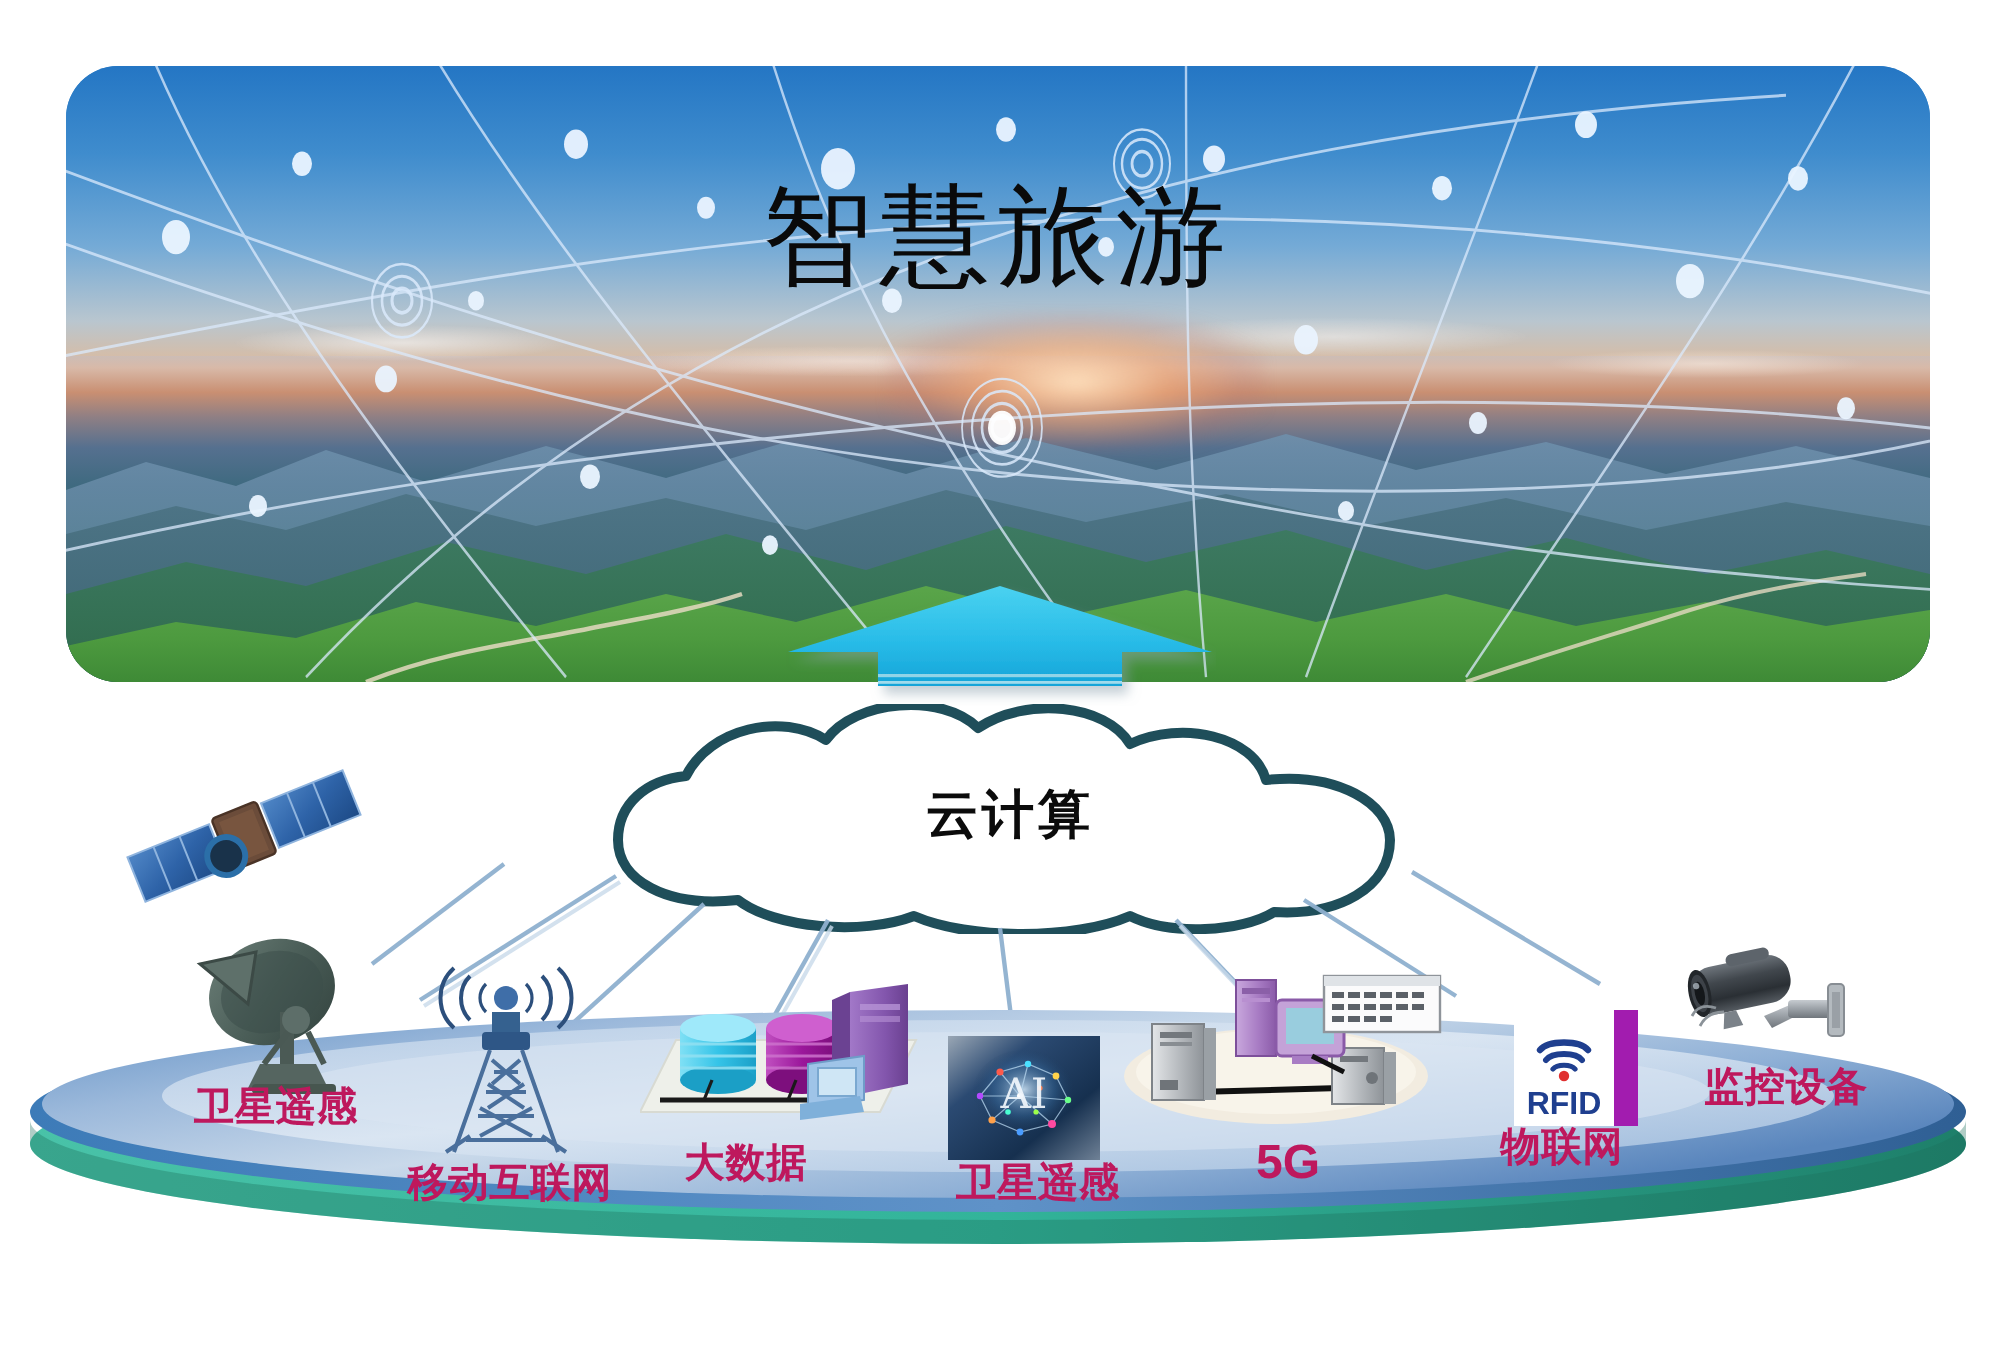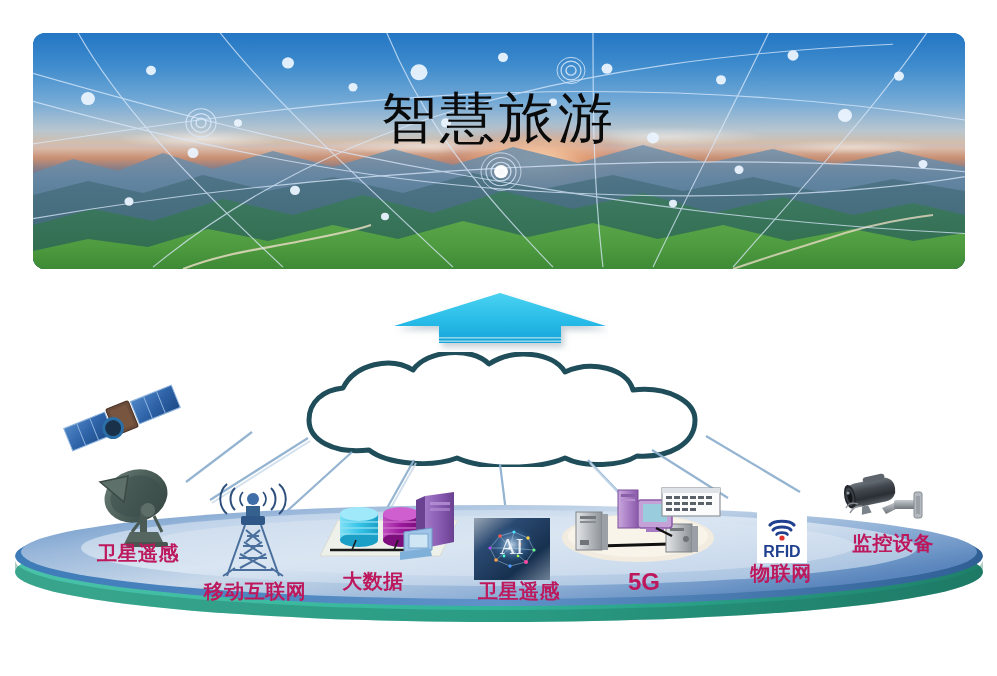--- a/index.html
+++ b/index.html
@@ -14,22 +14,22 @@
     overflow: hidden;
     font-family: "Liberation Sans", "DejaVu Sans", sans-serif;
   }
 
   
   .banner {
     position: absolute;
     left: 33px;
     top: 33px;
     width: 932px;
-    height: 236px;
-    border-radius: 12px;
+    height: 308px;
+    border-radius: 26px;
     overflow: hidden;
     background:
       linear-gradient(to bottom,
         #2f7fc4 0%,
         #3f8dcd 14%,
         #5a9fd4 26%,
         #86b6d8 36%,
         #b9c3cc 44%,
         #d8b9a8 49%,
         #c98f72 53%,
@@ -143,21 +143,21 @@
   
   .tower { position: absolute; left: 205px; top: 482px; width: 96px; height: 98px; }
   
   .bigdata { position: absolute; left: 320px; top: 492px; width: 142px; height: 78px; }
   
   .ai { position: absolute; left: 474px; top: 508px; width: 76px; height: 62px; margin-top: 10px; }
   .ai-img { width: 100%; height: 100%; display: block; }
   
   .fiveg { position: absolute; left: 560px; top: 484px; width: 166px; height: 80px; }
   
-  .rfid { position: absolute; left: 757px; top: 505px; width: 50px; height: 58px; background: #3b82f6; }
+  .rfid { position: absolute; left: 757px; top: 505px; width: 62px; height: 58px; background: #a21caf; }
   
   .camera { position: absolute; left: 838px; top: 468px; width: 92px; height: 62px; }
 </style>
 </head>
 <body>
 
 <div class="banner">
   <div class="banner-sky"></div>
   <div class="banner-clouds"></div>
   <div class="banner-glow"></div>
@@ -266,20 +266,21 @@
   </svg>
 </div>
 
 <div class="cloud-wrap">
   <svg viewBox="0 0 480 115" width="480" height="115">
     <path d="M78,36 C90,12 126,4 148,18 C162,-2 206,-6 224,12 C248,-4 288,0 300,20
              C326,8 362,16 368,38 C404,34 430,50 430,68 C430,92 404,106 372,104
              C356,114 320,116 300,106 C272,118 220,118 192,106
              C166,116 122,112 104,98 C68,102 44,88 44,68 C44,50 58,38 78,36 Z" fill="#ffffff" stroke="#1f4e5a" stroke-width="5" stroke-linejoin="round"></path>
   </svg>
+  <div class="cloud-label">云计算</div>
 </div>
 
 <svg class="connectors" viewBox="0 0 997 676">
   <g stroke="#8fb0cf" stroke-width="2.2" fill="none" opacity="0.95">
     <line x1="308" y1="438" x2="210" y2="500"></line>
     <line x1="352" y1="452" x2="286" y2="512"></line>
     <line x1="414" y1="460" x2="386" y2="510"></line>
     <line x1="500" y1="464" x2="506" y2="512"></line>
     <line x1="588" y1="460" x2="628" y2="502"></line>
     <line x1="652" y1="450" x2="728" y2="498"></line>

